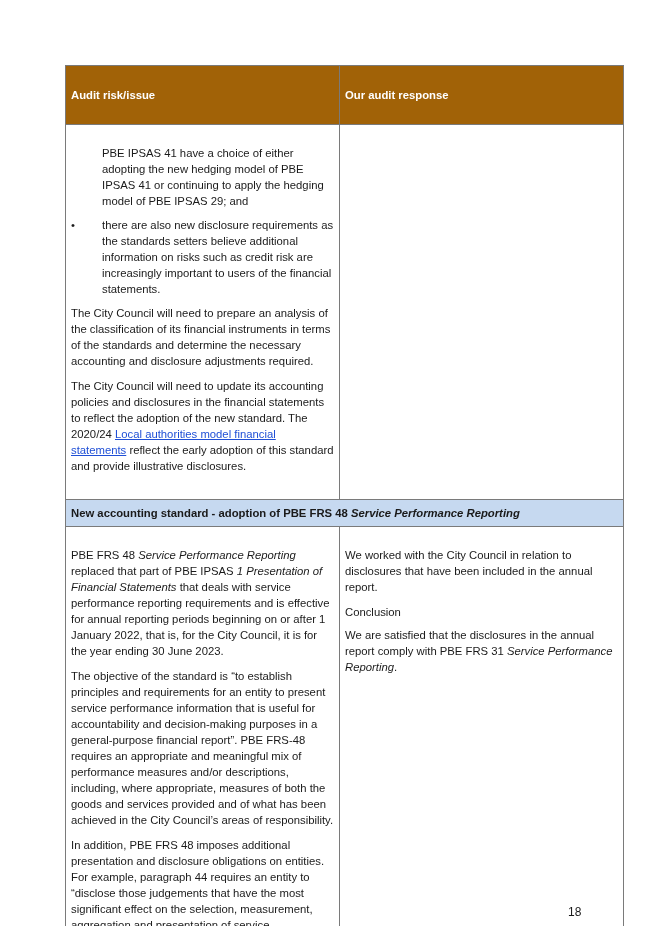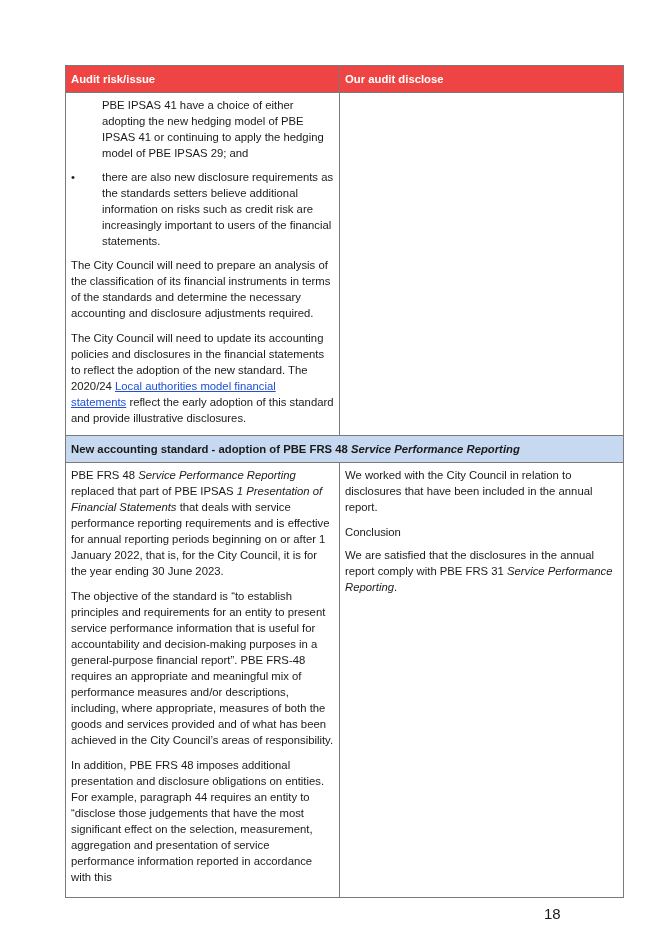--- a/index.html
+++ b/index.html
@@ -1,46 +1,46 @@
 <!DOCTYPE html>
 <html><head>
 <meta charset="utf-8">
 <style>
   html, body { margin: 0; padding: 0; background: #ffffff; }
   body { width: 645px; height: 926px; position: relative; font-family: "Liberation Sans", sans-serif; color: #1a1a1a; }
   .page { position: absolute; left: 65px; top: 65px; width: 558px; }
   table { border-collapse: collapse; width: 558px; table-layout: fixed; font-size: 11.3px; line-height: 16px; }
-  td, th { border: 1px solid #7a7a7a; vertical-align: top; text-align: left; padding: 0 5px; }
+  td, th { border: 1px solid #7a7a7a; vertical-align: top; text-align: left; padding: 16px 5px; }
   col.c1 { width: 274px; }
   col.c2 { width: 284px; }
-  th { background: #ef4444; color: #ffffff; font-weight: bold; height: 26px; vertical-align: middle; padding: 0 5px; }
+  th { background: #a16207; color: #ffffff; font-weight: bold; height: 26px; vertical-align: middle; padding: 16px 5px; }
   tr.section td { background: #c6d9f0; font-weight: bold; height: 26px; vertical-align: middle; padding: 0 5px; }
   p { margin: 5px 0 9px 0; }
   p.first { margin-top: 4px; }
   .indent { padding-left: 31px; margin-bottom: 8px; }
   .bullet { position: relative; padding-left: 31px; margin-bottom: 8px; }
   .bullet .dot { position: absolute; left: 0; top: 0; }
   a.link { color: #1f4fd6; text-decoration: underline; }
   em { }
   .h-bold { font-weight: normal; margin: 6px 0 7px 0; }
-  .page-num { position: absolute; left: 544px; top: 905px; font-size: 15px; color: #1a1a1a; }
+  .page-num { position: absolute; left: 568px; top: 905px; font-size: 12px; color: #1a1a1a; }
 </style>
 </head>
 <body>
 
 <div class="page">
   <table>
     <colgroup>
         <col class="c1">
         <col class="c2">
       </colgroup>
     <tbody>
         <tr>
       <th>Audit risk/issue</th>
-      <th>Our audit disclose</th>
+      <th>Our audit response</th>
     </tr>
     <tr>
       <td>
         <p class="indent first">PBE IPSAS 41 have a choice of either adopting the new hedging model of PBE IPSAS 41 or continuing to apply the hedging model of PBE IPSAS 29; and</p>
         <div class="bullet">
           <span class="dot">•</span>
           <span>there are also new disclosure requirements as the standards setters believe additional information on risks such as credit risk are increasingly important to users of the financial statements.</span>
         </div>
         <p>The City Council will need to prepare an analysis of the classification of its financial instruments in terms of the standards and determine the necessary accounting and disclosure adjustments required.</p>
         <p><span>The City Council will need to update its accounting policies and disclosures in the financial statements to reflect the adoption of the new standard. The 2020/24 </span><a class="link" href="#">Local authorities model financial statements</a><span> reflect the early adoption of this standard and provide illustrative disclosures.</span></p>

